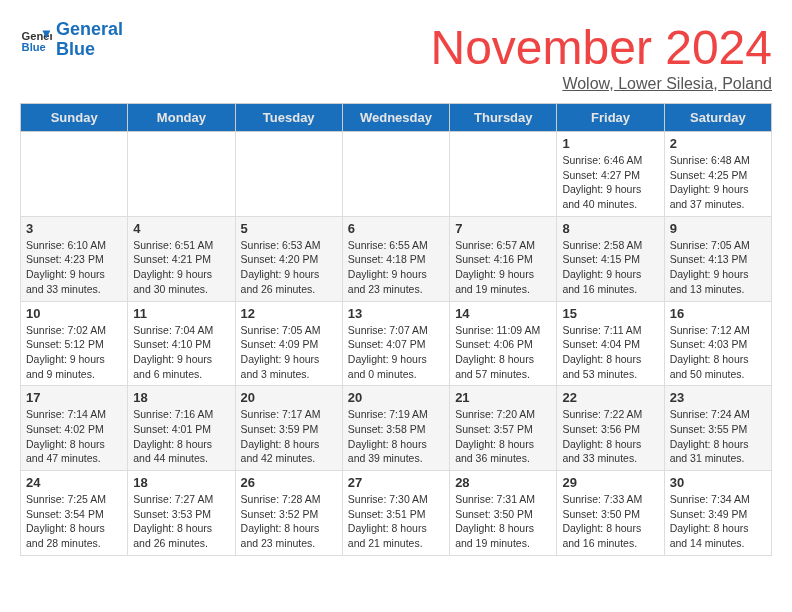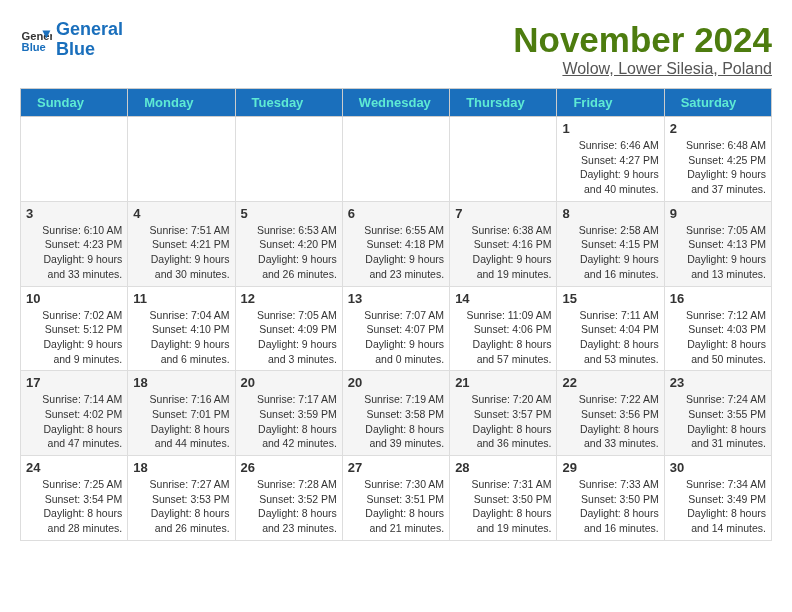--- a/index.html
+++ b/index.html
@@ -31,41 +31,41 @@
       color: #1a6fbc;
     }
     .logo-icon {
       width: 32px;
       height: 32px;
     }
     .title-block {
       text-align: right;
     }
     .month-title {
-      font-size: 35px;
-      font-weight: 700;
-      color: #4d7c0f;
+      font-size: 48px;
+      font-weight: 400;
+      color: #ef4444;
     }
     .location {
       font-size: 16px;
       color: #555;
       text-decoration: underline;
     }
     table {
       width: 100%;
       border-collapse: collapse;
       table-layout: fixed;
     }
     thead tr th {
       background-color: #1a6fbc;
-      color: #5eead4;
+      color: #e5e5e5;
       font-size: 13px;
       font-weight: bold;
       padding: 6px 16px;
-      text-align: left;
+      text-align: center;
       border: 1px solid #ccc;
     }
     td {
       border: 1px solid #ddd;
       vertical-align: top;
       padding: 4px 5px;
       font-size: 11px;
       color: #333;
       height: 80px;
       background: #fff;
@@ -75,21 +75,20 @@
     }
     .day-num {
       font-size: 13px;
       font-weight: bold;
       margin-bottom: 2px;
     }
     .day-info {
       font-size: 10.5px;
       line-height: 1.4;
       color: #333;
-      text-align: right;
     }
     tr:nth-child(odd) td:not(.empty) {
       background: #fff;
     }
     tr:nth-child(even) td:not(.empty) {
       background: #f5f5f5;
     }
     .week-row td {
       background: #fff;
     }
@@ -152,39 +151,39 @@
       </tr>
       <tr class="week-row alt">
         <td>
           <div class="day-num">3</div>
           <div class="day-info">Sunrise: 6:10 AM
 Sunset: 4:23 PM
 Daylight: 9 hours and 33 minutes.</div>
         </td>
         <td>
           <div class="day-num">4</div>
-          <div class="day-info">Sunrise: 7:51 AM
+          <div class="day-info">Sunrise: 6:51 AM
 Sunset: 4:21 PM
 Daylight: 9 hours and 30 minutes.</div>
         </td>
         <td>
           <div class="day-num">5</div>
           <div class="day-info">Sunrise: 6:53 AM
 Sunset: 4:20 PM
 Daylight: 9 hours and 26 minutes.</div>
         </td>
         <td>
           <div class="day-num">6</div>
           <div class="day-info">Sunrise: 6:55 AM
 Sunset: 4:18 PM
 Daylight: 9 hours and 23 minutes.</div>
         </td>
         <td>
           <div class="day-num">7</div>
-          <div class="day-info">Sunrise: 6:38 AM
+          <div class="day-info">Sunrise: 6:57 AM
 Sunset: 4:16 PM
 Daylight: 9 hours and 19 minutes.</div>
         </td>
         <td>
           <div class="day-num">8</div>
           <div class="day-info">Sunrise: 2:58 AM
 Sunset: 4:15 PM
 Daylight: 9 hours and 16 minutes.</div>
         </td>
         <td>
@@ -241,21 +240,21 @@
       <tr class="week-row alt">
         <td>
           <div class="day-num">17</div>
           <div class="day-info">Sunrise: 7:14 AM
 Sunset: 4:02 PM
 Daylight: 8 hours and 47 minutes.</div>
         </td>
         <td>
           <div class="day-num">18</div>
           <div class="day-info">Sunrise: 7:16 AM
-Sunset: 7:01 PM
+Sunset: 4:01 PM
 Daylight: 8 hours and 44 minutes.</div>
         </td>
         <td>
           <div class="day-num">20</div>
           <div class="day-info">Sunrise: 7:17 AM
 Sunset: 3:59 PM
 Daylight: 8 hours and 42 minutes.</div>
         </td>
         <td>
           <div class="day-num">20</div>

